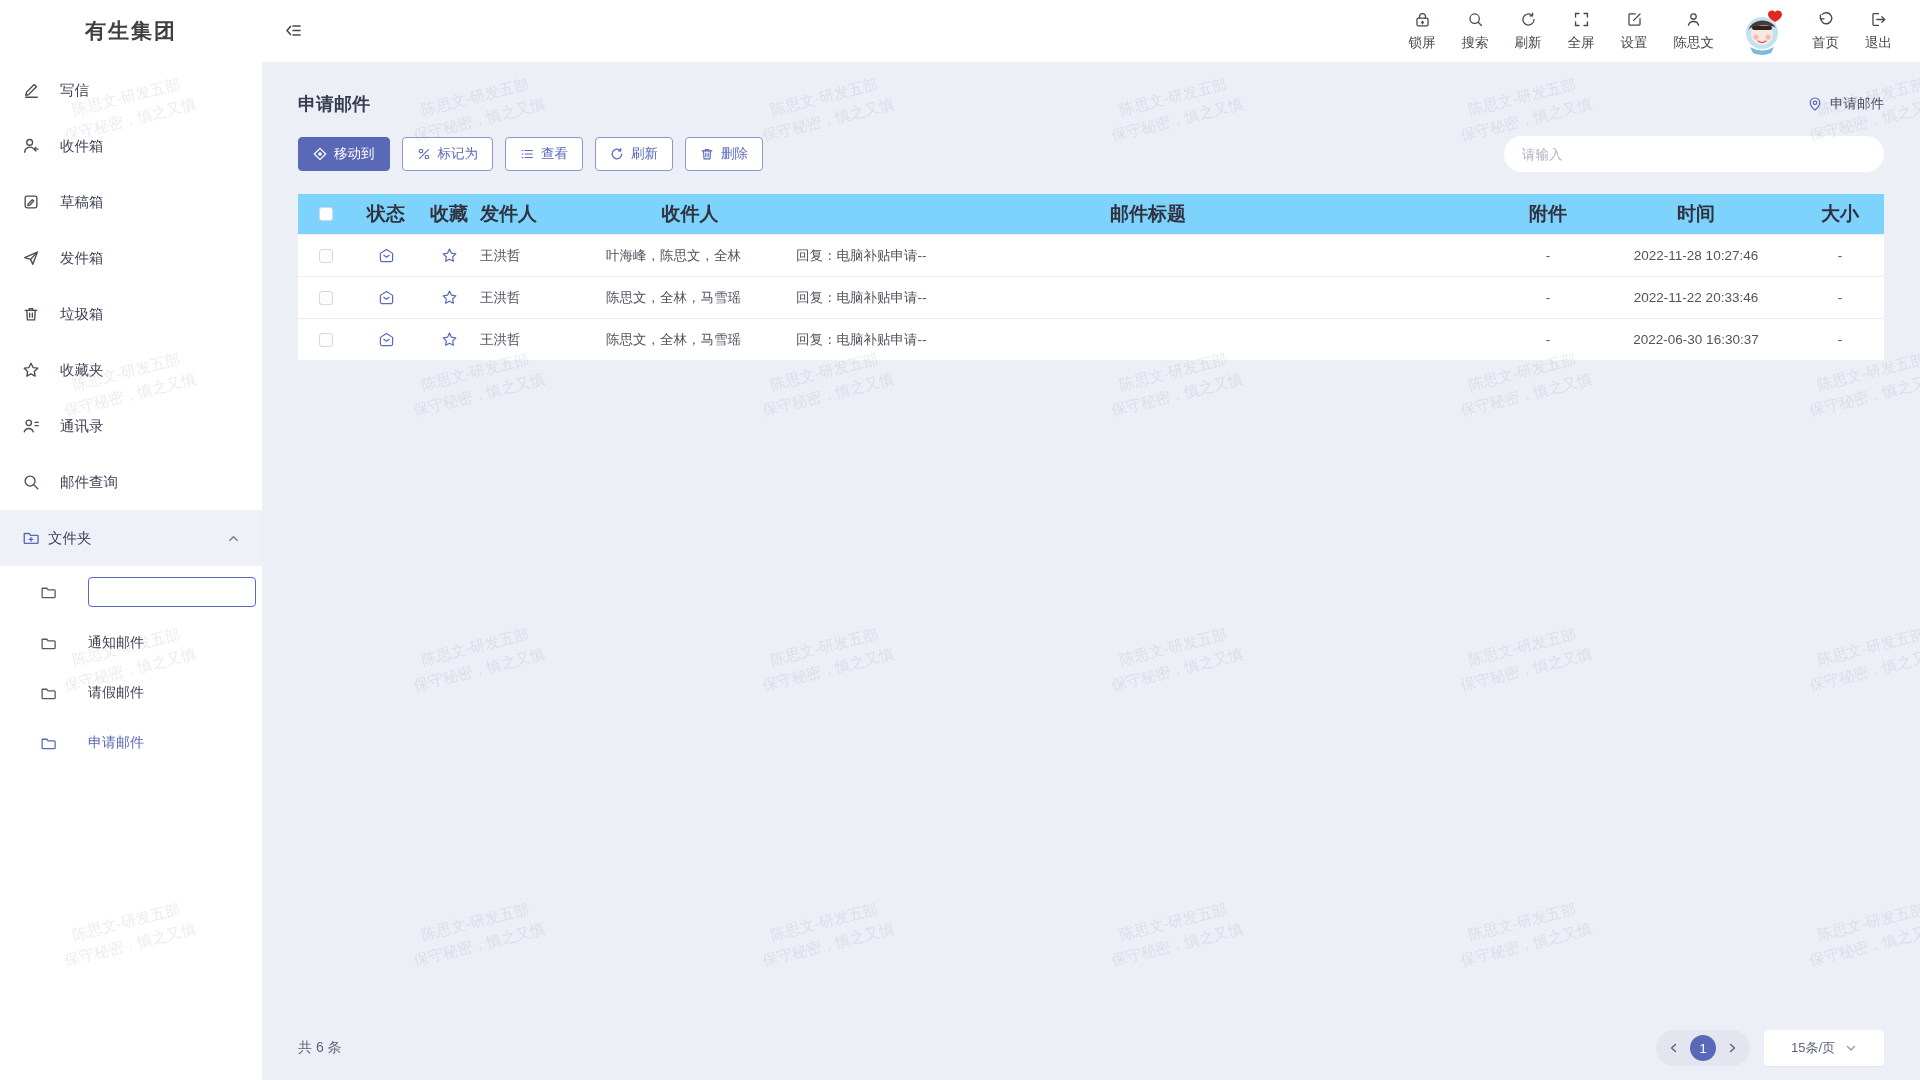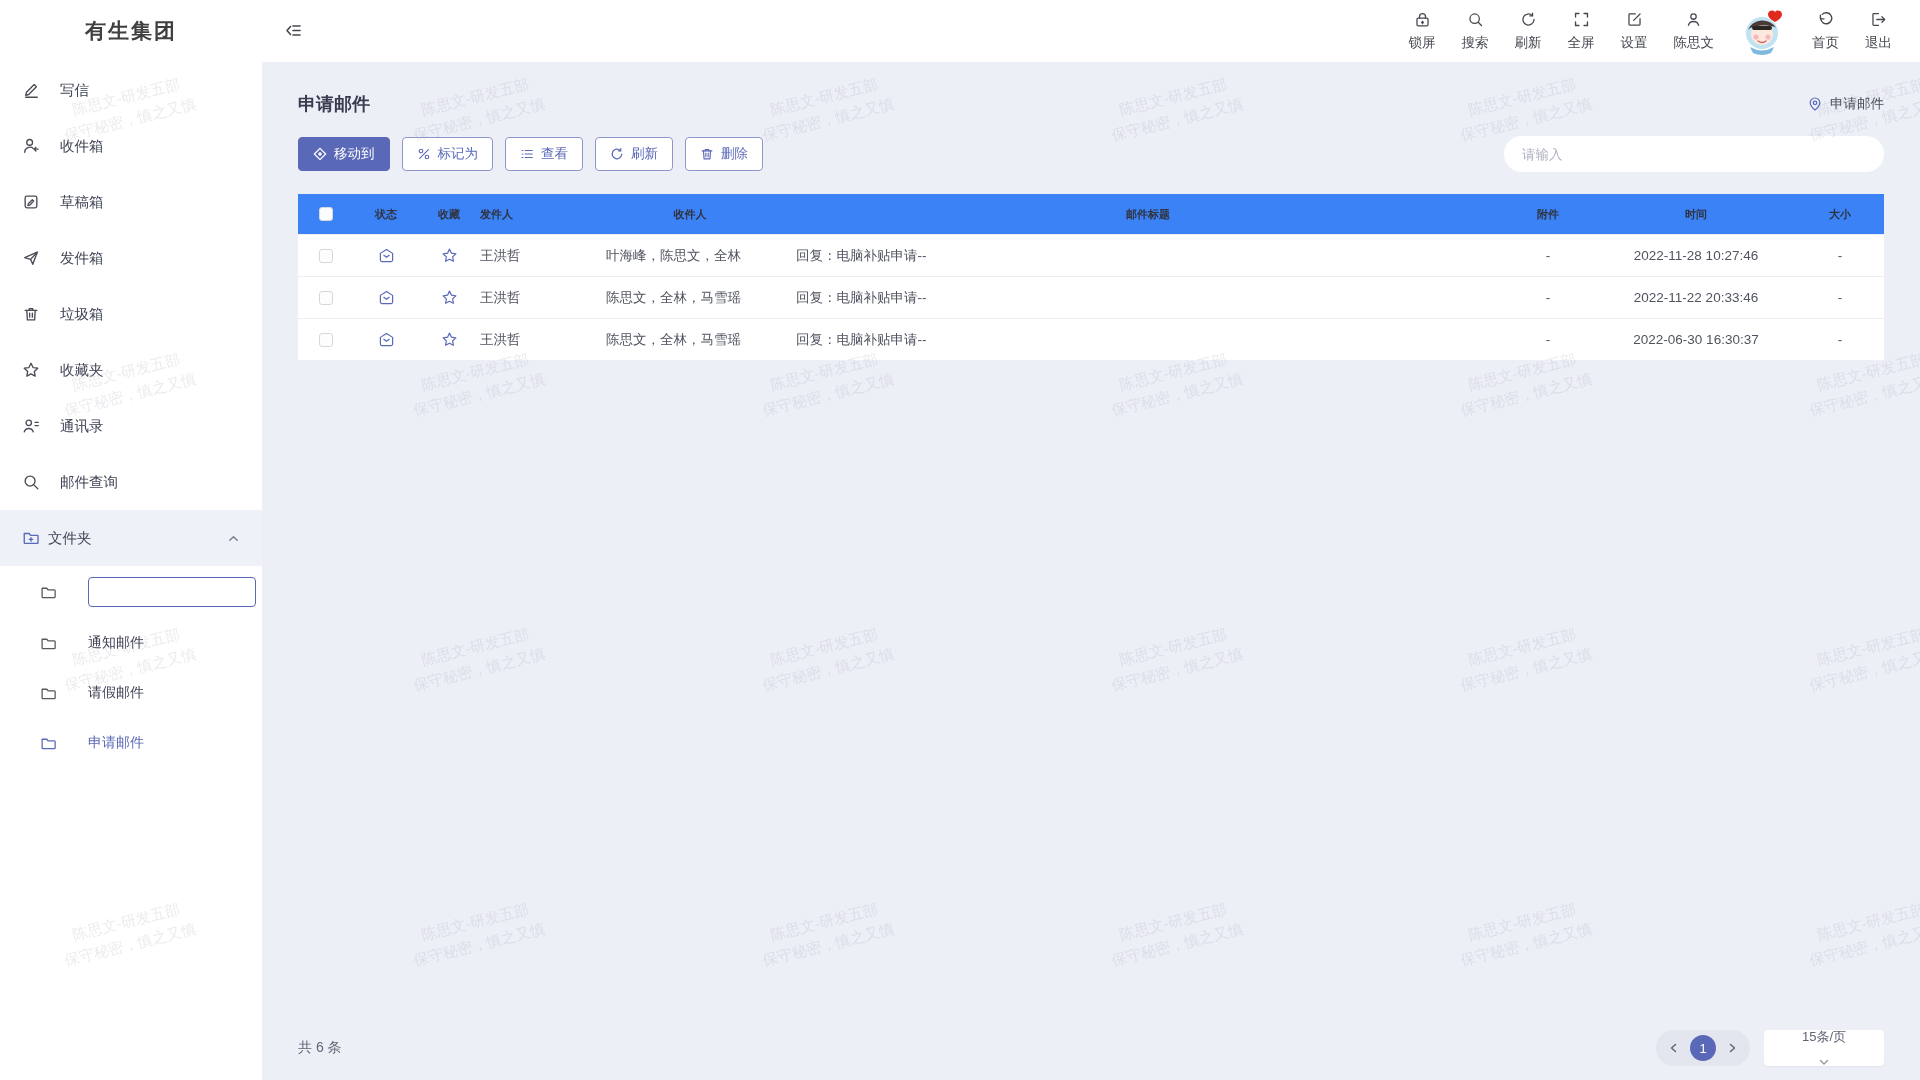--- a/index.html
+++ b/index.html
@@ -42,21 +42,21 @@
          background:#fff; border:1px solid #8e97cb; color:#5a68b8; }
   .btn.primary { background:#5a68b8; border-color:#5a68b8; color:#fff; }
   .spacer { flex:1; }
   .search-input { width:380px; height:36px; border:none; border-radius:18px; background:#fff; padding:0 18px;
                   font-size:13.5px; color:#3f4254; outline:none; font-family:inherit; }
   .search-input::placeholder { color:#aeb2c2; }
 
   
   .mail-table { margin:22px 36px 0 36px; }
   .t-row { display:flex; align-items:center; }
-  .t-head { background:#3b82f6; height:40px; font-weight:700; font-size:11px; color:#30333f; }
+  .t-head { background:#7dd3fc; height:40px; font-weight:700; font-size:19px; color:#30333f; }
   .t-body-row { background:#fff; height:42px; font-size:13.5px; color:#50545f; border-top:1px solid #edeef4; }
   .t-body-row:first-of-type { border-top:none; }
   .cell { display:flex; align-items:center; justify-content:center; }
   .c-check { width:56px; }
   .c-status { width:64px; }
   .c-fav { width:62px; }
   .c-sender { width:112px; justify-content:flex-start; }
   .c-recip { width:196px; justify-content:flex-start; padding-left:14px; }
   .t-head .c-recip { justify-content:center; padding-left:0; }
   .c-subject { flex:1; justify-content:flex-start; padding-left:8px; }
@@ -68,21 +68,21 @@
 
   
   .footer { position:absolute; left:298px; right:36px; bottom:14px; height:36px; display:flex; align-items:center; z-index:3; }
   .total-label { font-size:14px; color:#606575; }
   .pager { margin-left:auto; display:flex; align-items:center; gap:14px; }
   .page-pill { background:#e4e6ef; border-radius:18px; height:36px; display:flex; align-items:center; padding:0 9px; gap:7px; }
   .page-arrow { width:18px; height:18px; display:flex; align-items:center; justify-content:center; cursor:pointer; color:#606575; }
   .page-num { width:26px; height:26px; border-radius:50%; background:#5a68b8; color:#fff; font-size:13px;
               display:flex; align-items:center; justify-content:center; cursor:pointer; }
   .size-select { width:120px; height:36px; background:#fff; border-radius:4px; display:flex; align-items:center; justify-content:center;
-                 gap:10px; font-size:13px; color:#606575; cursor:pointer; box-shadow:0 1px 2px rgba(60,64,90,.06);flex-direction:column; }
+                 gap:10px; font-size:13px; color:#606575; cursor:pointer; box-shadow:0 1px 2px rgba(60,64,90,.06); }
 
   
   #watermark-layer { position:absolute; inset:0; z-index:60; pointer-events:none; overflow:hidden; }
   .wm-tile { position:absolute; transform:rotate(-14deg); color:rgba(110,115,140,.14); font-size:15px; line-height:1.55; white-space:nowrap; }
   .wm-tile .l1 { margin-left:14px; }
 </style>
 </head>
 <body>
 
 <div class="topbar">

